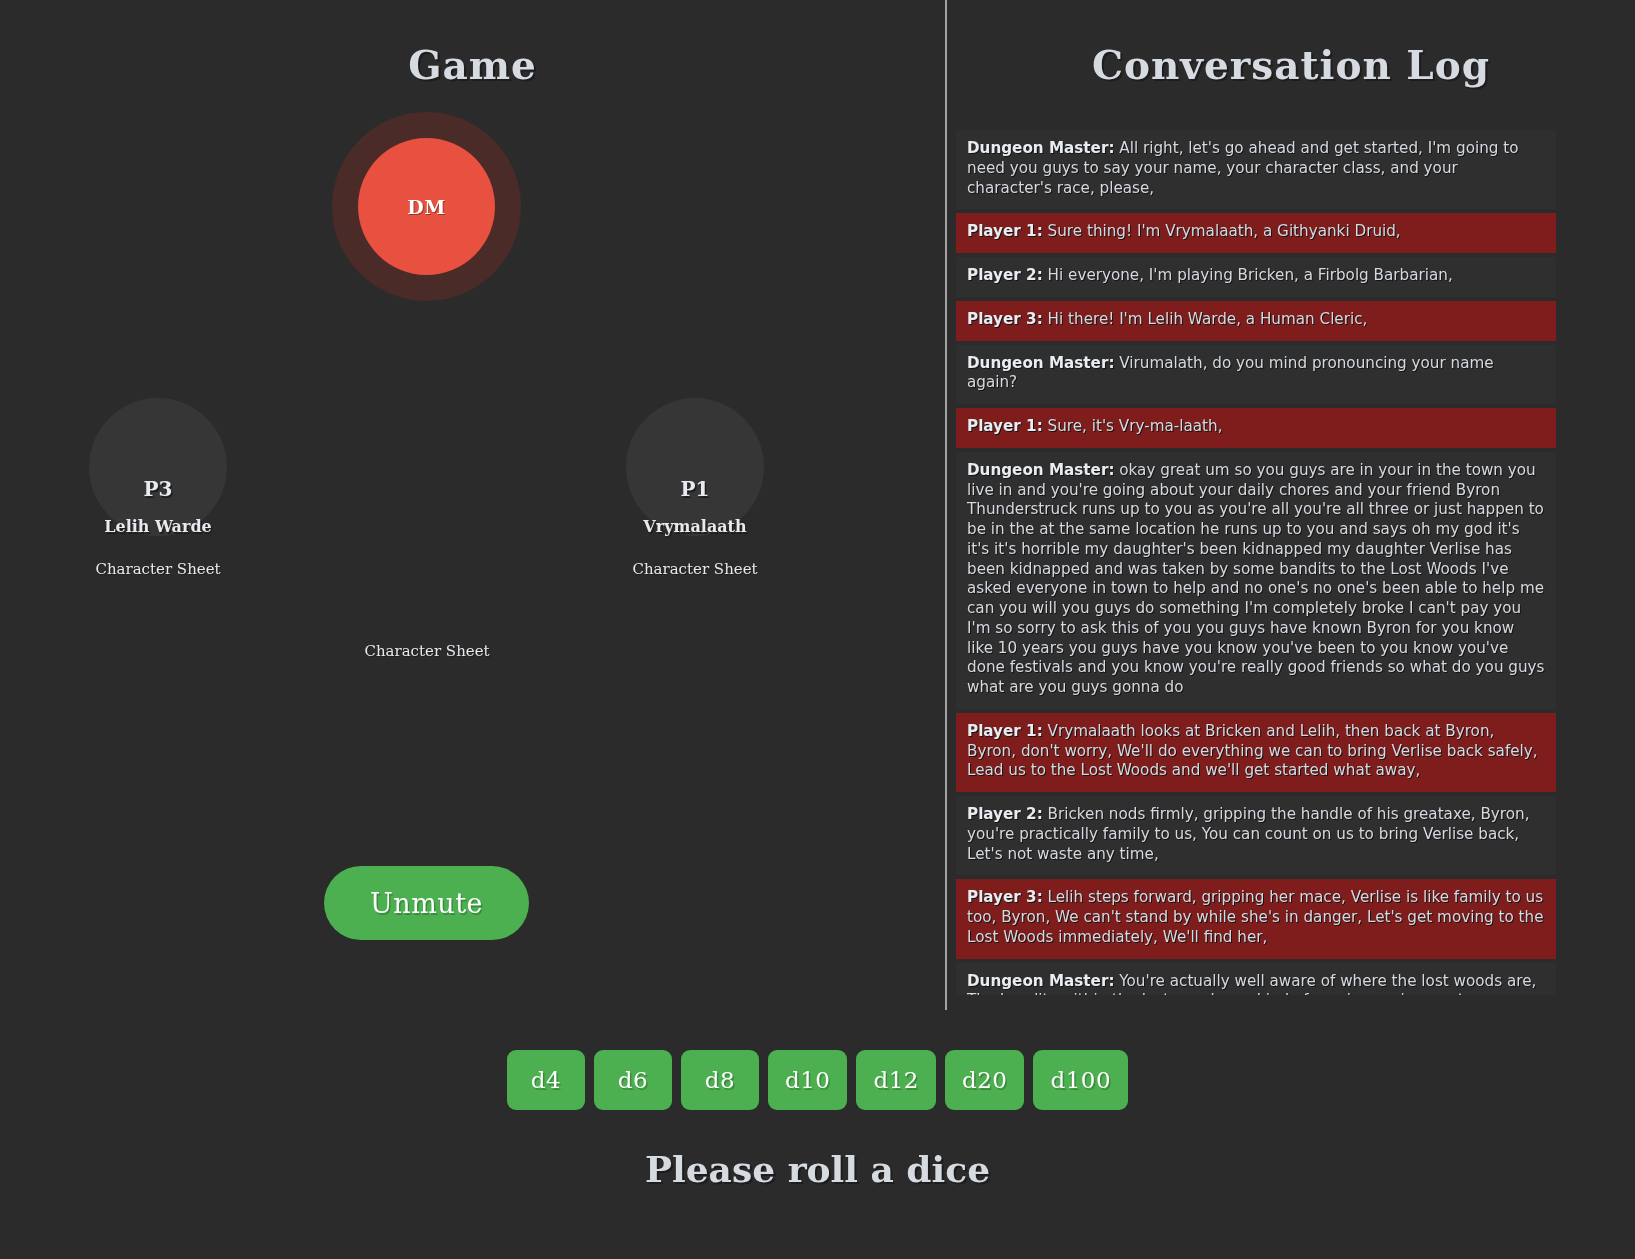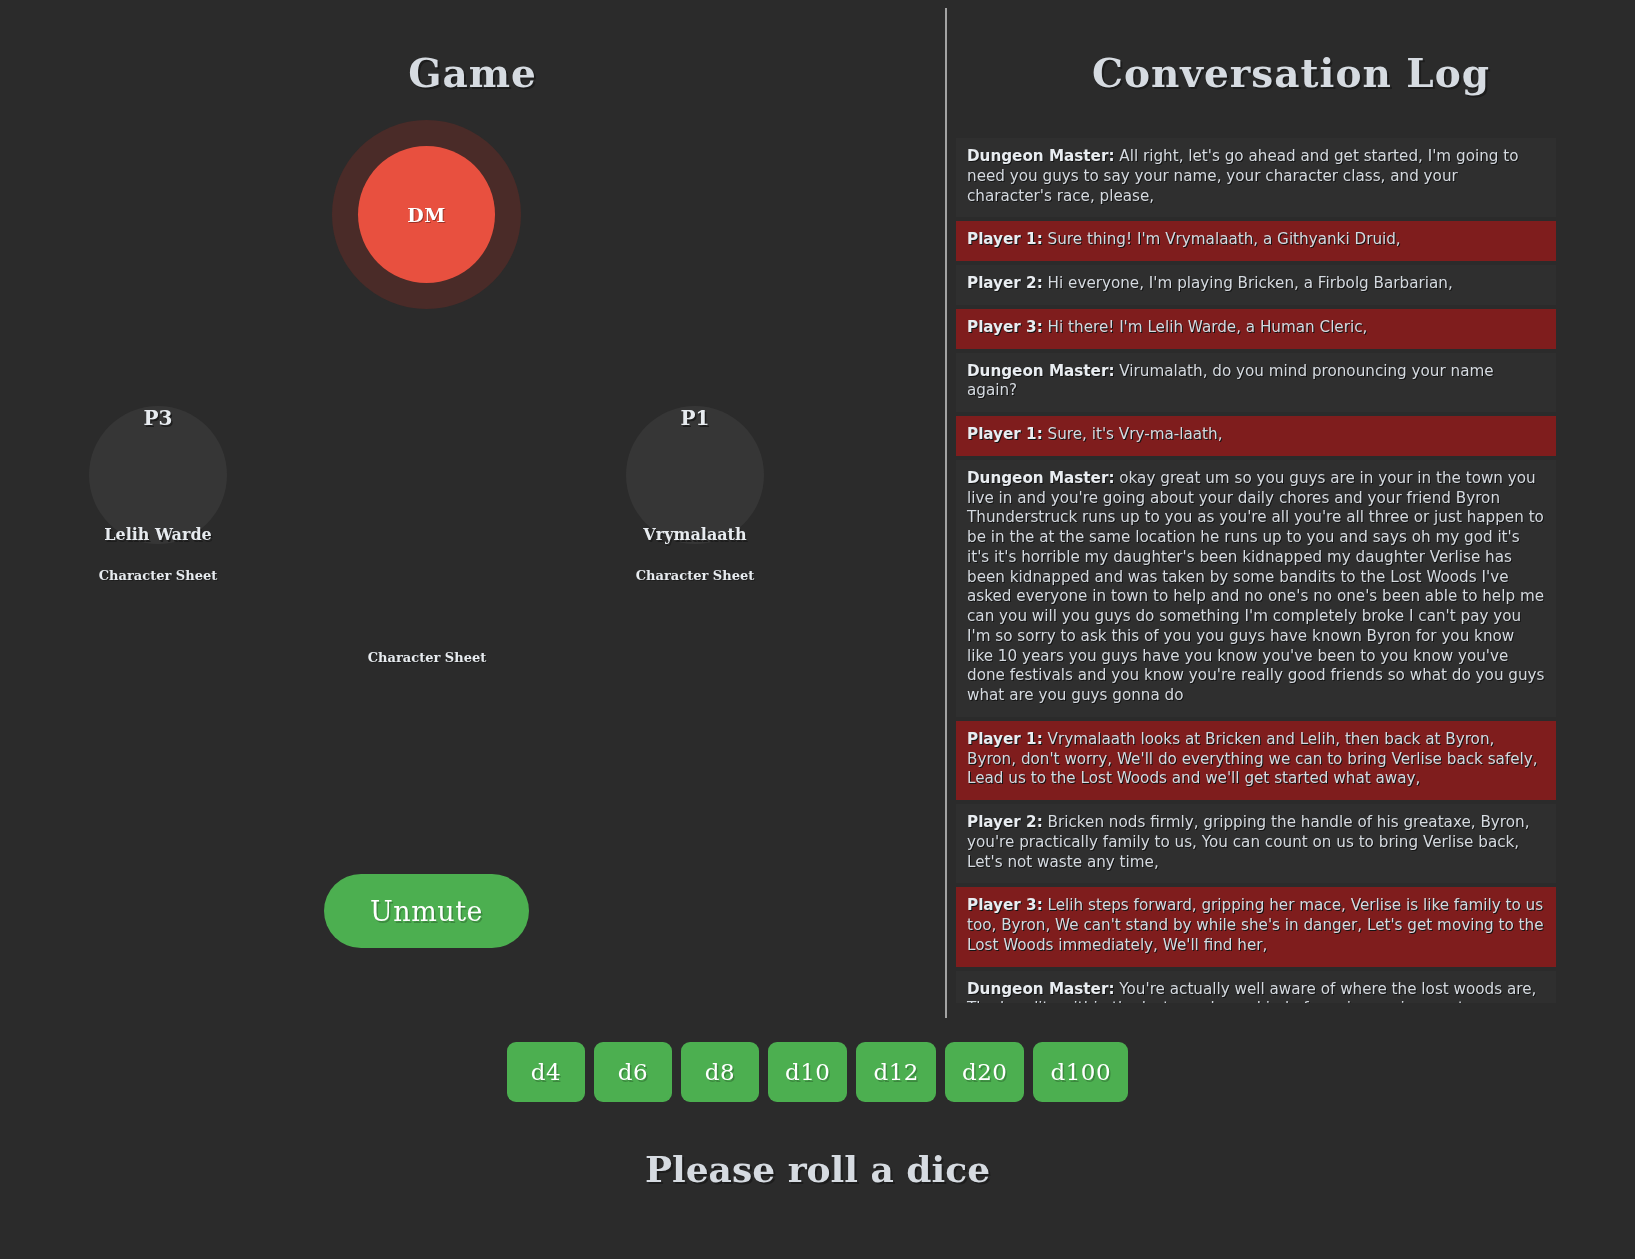--- a/index.html
+++ b/index.html
@@ -19,21 +19,21 @@
   
   #app {
     position: relative;
     width: 1635px;
     height: 1259px;
     background: #2b2b2b;
   }
 
   .panels {
     position: absolute;
-    top: 8px; left: 0;
+    top: 0; left: 0;
     width: 1635px;
     height: 1010px;
     display: flex;
   }
 
   
   #game-panel {
     position: relative;
     width: 945px;
     height: 1010px;
@@ -91,42 +91,42 @@
   }
   .player-circle {
     width: 138px;
     height: 138px;
     margin: 0 auto;
     border-radius: 50%;
     background: #363636;
     display: flex;
     flex-direction: column;
     align-items: center;
-    justify-content: space-between;
+    justify-content: flex-end;
     gap: 16px;
   }
   .player-id {
     font-family: "DejaVu Serif", "Liberation Serif", serif;
     font-weight: 700;
     font-size: 20px;
     color: #e7ebef;
     text-shadow: 1.5px 1.5px 0 #1d1d1d;
   }
   .player-name {
     font-family: "DejaVu Serif", "Liberation Serif", serif;
     font-weight: 700;
     font-size: 16px;
     color: #e7ebef;
     text-shadow: 1.5px 1.5px 0 #1d1d1d;
   }
   .char-sheet-link {
     margin-top: 24px;
     font-family: "DejaVu Serif", "Liberation Serif", serif;
-    font-weight: 700;
-    font-size: 13px;
+    font-weight: 400;
+    font-size: 15px;
     color: #e7ebef;
     text-shadow: 1px 1px 0 #1d1d1d;
     cursor: pointer;
   }
 
   #slot-p3 { left: 78px;  top: 398px; }
   #slot-p1 { left: 615px; top: 398px; }
   #slot-p2 { left: 347px; top: 618px; }
 
   
@@ -203,20 +203,21 @@
     padding: 16px 17px;
     border: none;
     border-radius: 9px;
     background: #4caf50;
     color: #ffffff;
     font-family: "DejaVu Serif", "Liberation Serif", serif;
     font-size: 23px;
     letter-spacing: 0.5px;
     text-shadow: 1.5px 1.5px 0 rgba(0,0,0,.22);
     cursor: pointer;
+    margin-top: 8px;
   }
 
   
   #roll-status {
     position: absolute;
     top: 1148px;
     left: 0;
     width: 1635px;
     text-align: center;
     font-family: "DejaVu Serif", "Liberation Serif", serif;

